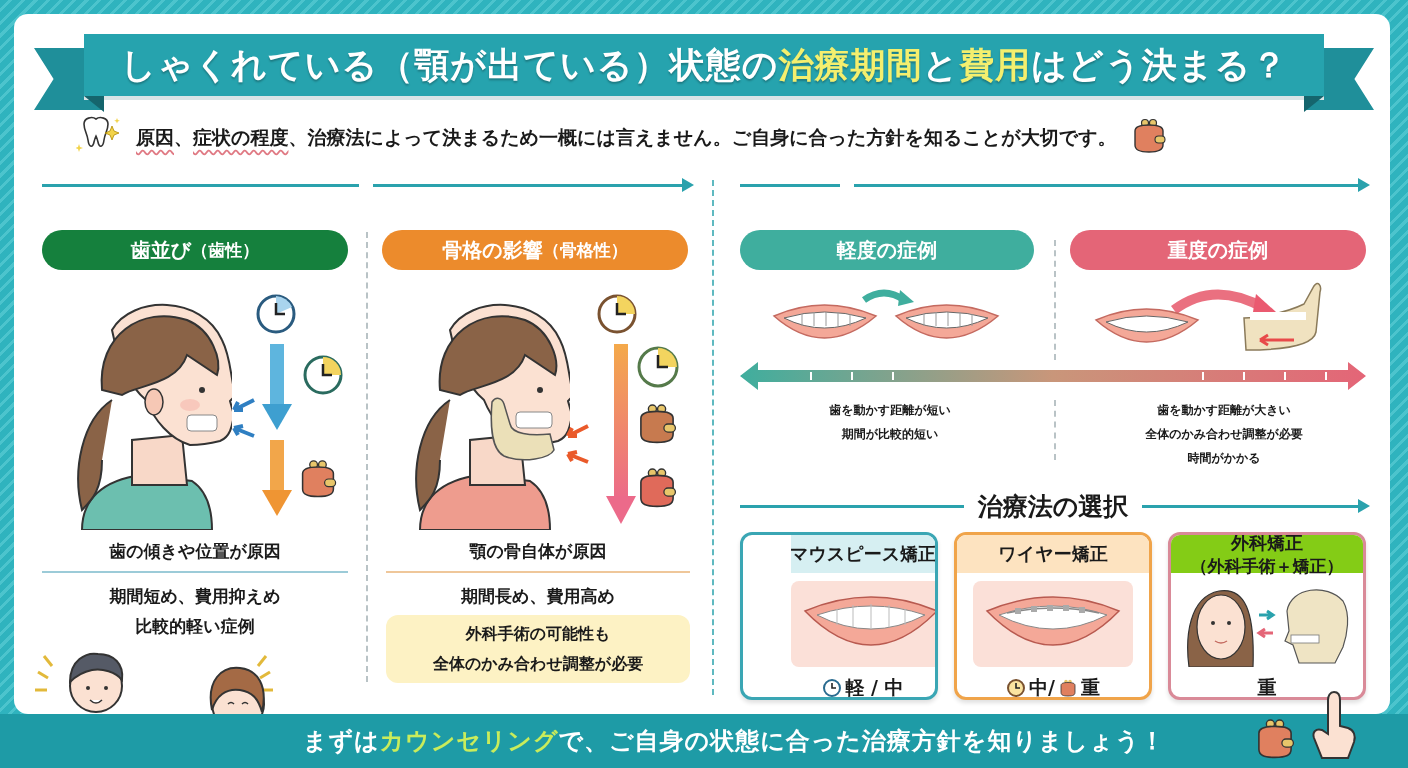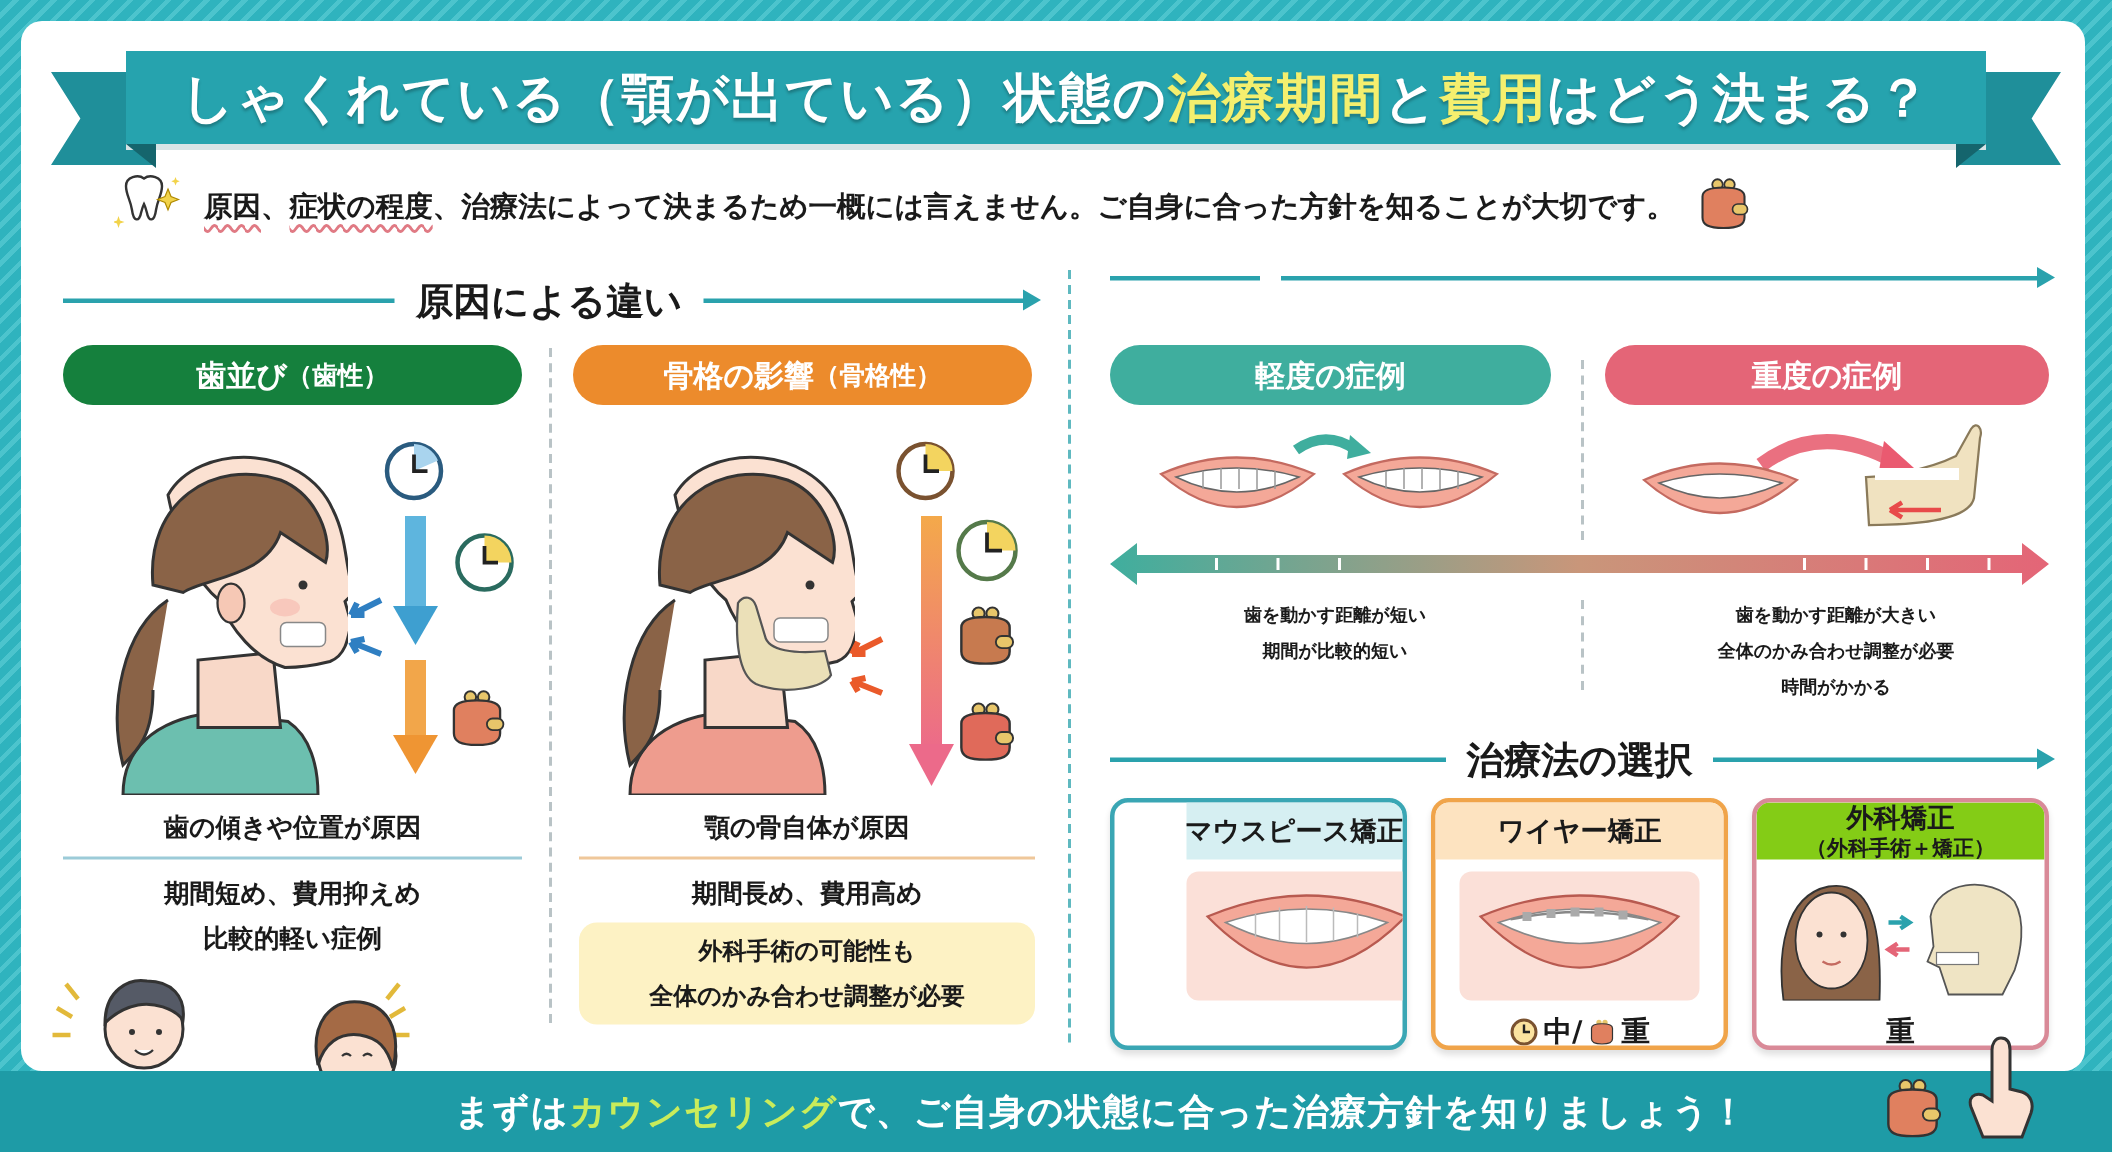--- a/index.html
+++ b/index.html
@@ -77,21 +77,21 @@
   .sev-label { position: absolute; text-align: center; font-weight: bold; font-size: 12px; line-height: 24px; }
   
   .tcard {
     position: absolute; top: 532px; width: 198px; height: 168px; border: 3px solid; border-radius: 12px;
     background: #fff; overflow: hidden; box-shadow: 0 3px 4px rgba(0,0,0,0.12);
   }
   .tcard .t-head {
     height: 38px; display: flex; align-items: center; justify-content: center;
     font-weight: bold; font-size: 18px; white-space: nowrap;
   }
-  .tcard .t-head small { font-size: 14px; }
+  .tcard .t-head small { font-size: 17px; }
   .tcard .t-img { margin: 8px auto 0; width: 160px; height: 86px; border-radius: 8px; display: flex; align-items: center; justify-content: center; }
   .tcard .t-foot { text-align: center; font-weight: bold; font-size: 19px; margin-top: 8px; display: flex; align-items: center; justify-content: center; gap: 3px; }
   
   .footer {
     position: absolute; left: 0; top: 714px; width: 1408px; height: 54px; background: #1e9ba6;
     display: flex; align-items: center; justify-content: center;
   }
   .footer p { color: #fff; font-size: 24px; font-weight: bold; white-space: nowrap; letter-spacing: 1px; margin-left: 60px; }
   .footer .hl { color: #c9ec5b; }
   .abs { position: absolute; }
@@ -124,21 +124,20 @@
         <circle cx="16" cy="6" r="3.5" fill="#e8c66a" stroke="#333" stroke-width="1.2"></circle>
         <circle cx="24" cy="6" r="3.5" fill="#e8c66a" stroke="#333" stroke-width="1.2"></circle>
         <path d="M6 14c0-4 4-6 14-6s14 2 14 6v14c0 5-4 7-14 7S6 33 6 28z" fill="#e0805f" stroke="#333" stroke-width="1.4"></path>
         <rect x="26" y="19" width="10" height="7" rx="3.5" fill="#e8c66a" stroke="#333" stroke-width="1.1"></rect>
       </svg>
   </span>
 </div>
 
 <div class="sec-head" style="left:42px; top:184px; width:648px;">
   <div class="line"></div>
-  <h2>原因による違い</h2>
   <div class="arrow-line"></div>
 </div>
 <div class="vdash" style="left:366px; top:232px; height:450px;"></div>
 <div class="vdash teal" style="left:712px; top:180px; height:515px;"></div>
 
 <div class="pill" style="left:42px; top:230px; width:306px; background:#15803d;">
   <span>歯並び</span>
     <small>（歯性）</small>
 </div>
 <div class="face" style="left:62px; top:290px;">
@@ -352,20 +351,27 @@
 
 <div class="tcard" style="left:740px; border-color:#3aa6b4;padding-left:48px;">
   <div class="t-head" style="background:#d6eff2;">マウスピース矯正</div>
   <div class="t-img" style="background:#fbe0d8;">
     <svg width="140" height="70" viewBox="0 0 140 70">
         <path d="M4 22Q70 -6 136 22Q70 90 4 22z" fill="#f4a898" stroke="#b85a50" stroke-width="1.5"></path>
         <path d="M16 26Q70 8 124 26Q70 54 16 26z" fill="#fff" stroke="#888" stroke-width="1"></path>
         <path d="M36 20v16M52 16v22M70 15v24M88 16v22M104 20v16" stroke="#bbb" stroke-width="1"></path>
       </svg>
   </div>
+  <div class="t-foot">
+    <svg width="20" height="20">
+        <circle cx="10" cy="10" r="8" fill="#fff" stroke="#2a6b8f" stroke-width="2"></circle>
+        <path d="M10 5v5h4" stroke="#222" stroke-width="1.6" fill="none"></path>
+      </svg>
+    <span>軽 / 中</span>
+  </div>
 </div>
 
 <div class="tcard" style="left:954px; border-color:#f0a44a;">
   <div class="t-head" style="background:#fde3c0;">ワイヤー矯正</div>
   <div class="t-img" style="background:#fbe0d8;">
     <svg width="140" height="70" viewBox="0 0 140 70">
         <path d="M4 22Q70 -6 136 22Q70 90 4 22z" fill="#f4a898" stroke="#b85a50" stroke-width="1.5"></path>
         <path d="M16 26Q70 8 124 26Q70 54 16 26z" fill="#fff" stroke="#888" stroke-width="1"></path>
         <path d="M24 24Q70 14 116 24" stroke="#888" stroke-width="1.5" fill="none"></path>
         <g fill="#aaa">

